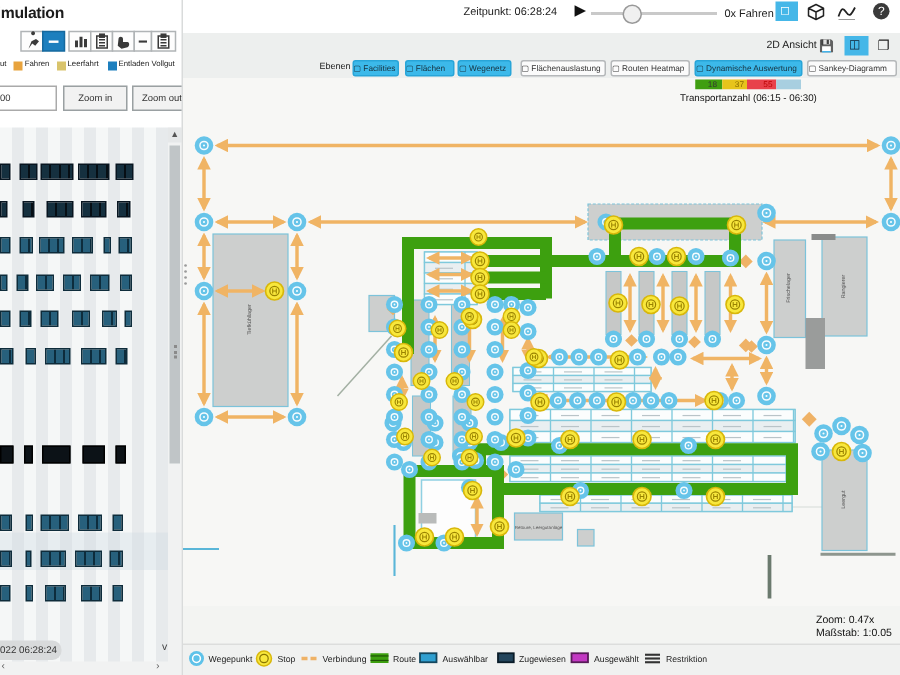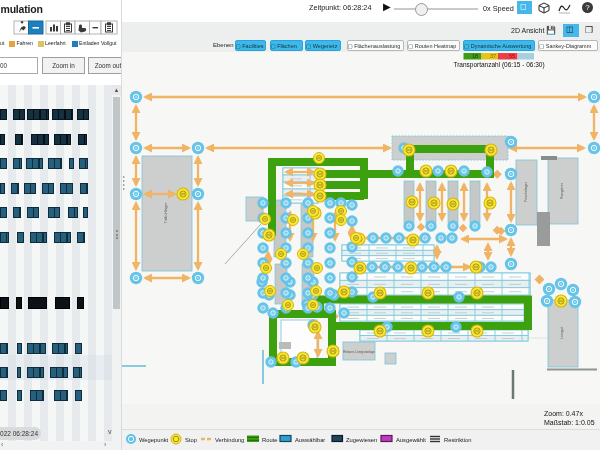--- a/index.html
+++ b/index.html
@@ -152,21 +152,21 @@
     <div class="bar" style="left: 54px; top: 390px; width: 14px;"></div>
     <div class="bar" style="left: 75px; top: 390px; width: 7px;"></div>
   </div>
 
 <div style="position:absolute;left:121px;top:0;width:1px;height:450px;background:#d9dbdb;"></div>
 <div id="topbar">
   <span class="abs" style="left:187px;top:3px;">Zeitpunkt: 06:28:24</span>
   <span class="abs" style="left:261px;top:1px;font-size:10px;color:#111;">▶</span>
   <div class="abs" style="left:272px;top:8px;width:84px;height:2px;background:#c9c9c9;"></div>
   <div class="abs" style="left:293px;top:2.5px;width:13px;height:13px;border-radius:50%;background:#f0f0f0;border:1px solid #999;box-sizing:border-box;"></div>
-  <span class="abs" style="left:361px;top:4px;">0x Speed</span>
+  <span class="abs" style="left:361px;top:4px;">0x Fahren</span>
   <div class="abs" style="left:395px;top:1px;width:15px;height:13px;background:#45b7e8;"></div>
   <span class="abs" style="left:398px;top:2px;color:#fff;font-size:8px;">◻</span>
   <svg class="abs" style="left:416px;top:2px;" width="12" height="12" viewBox="0 0 12 12" xmlns="http://www.w3.org/2000/svg">
     <path d="M6,1 L11,3.5 L6,6 L1,3.5 Z M1,3.5 V8.5 L6,11 V6 M11,3.5 V8.5 L6,11" fill="#fff" stroke="#222" stroke-width="1" stroke-linejoin="round"></path>
   </svg>
   <svg class="abs" style="left:436px;top:2px;" width="13" height="12" viewBox="0 0 13 12" xmlns="http://www.w3.org/2000/svg">
     <path d="M1,9 C3,3 4,3 6,6 C8,9 9,9 12,3" fill="none" stroke="#222" stroke-width="1.2"></path>
     <path d="M1,11 H12" stroke="#999" stroke-width="0.8"></path>
   </svg>
   <div class="abs" style="left:460px;top:2px;width:11px;height:11px;border-radius:50%;background:#3a3a3a;color:#fff;font-size:8px;text-align:center;line-height:11px;">?</div>

